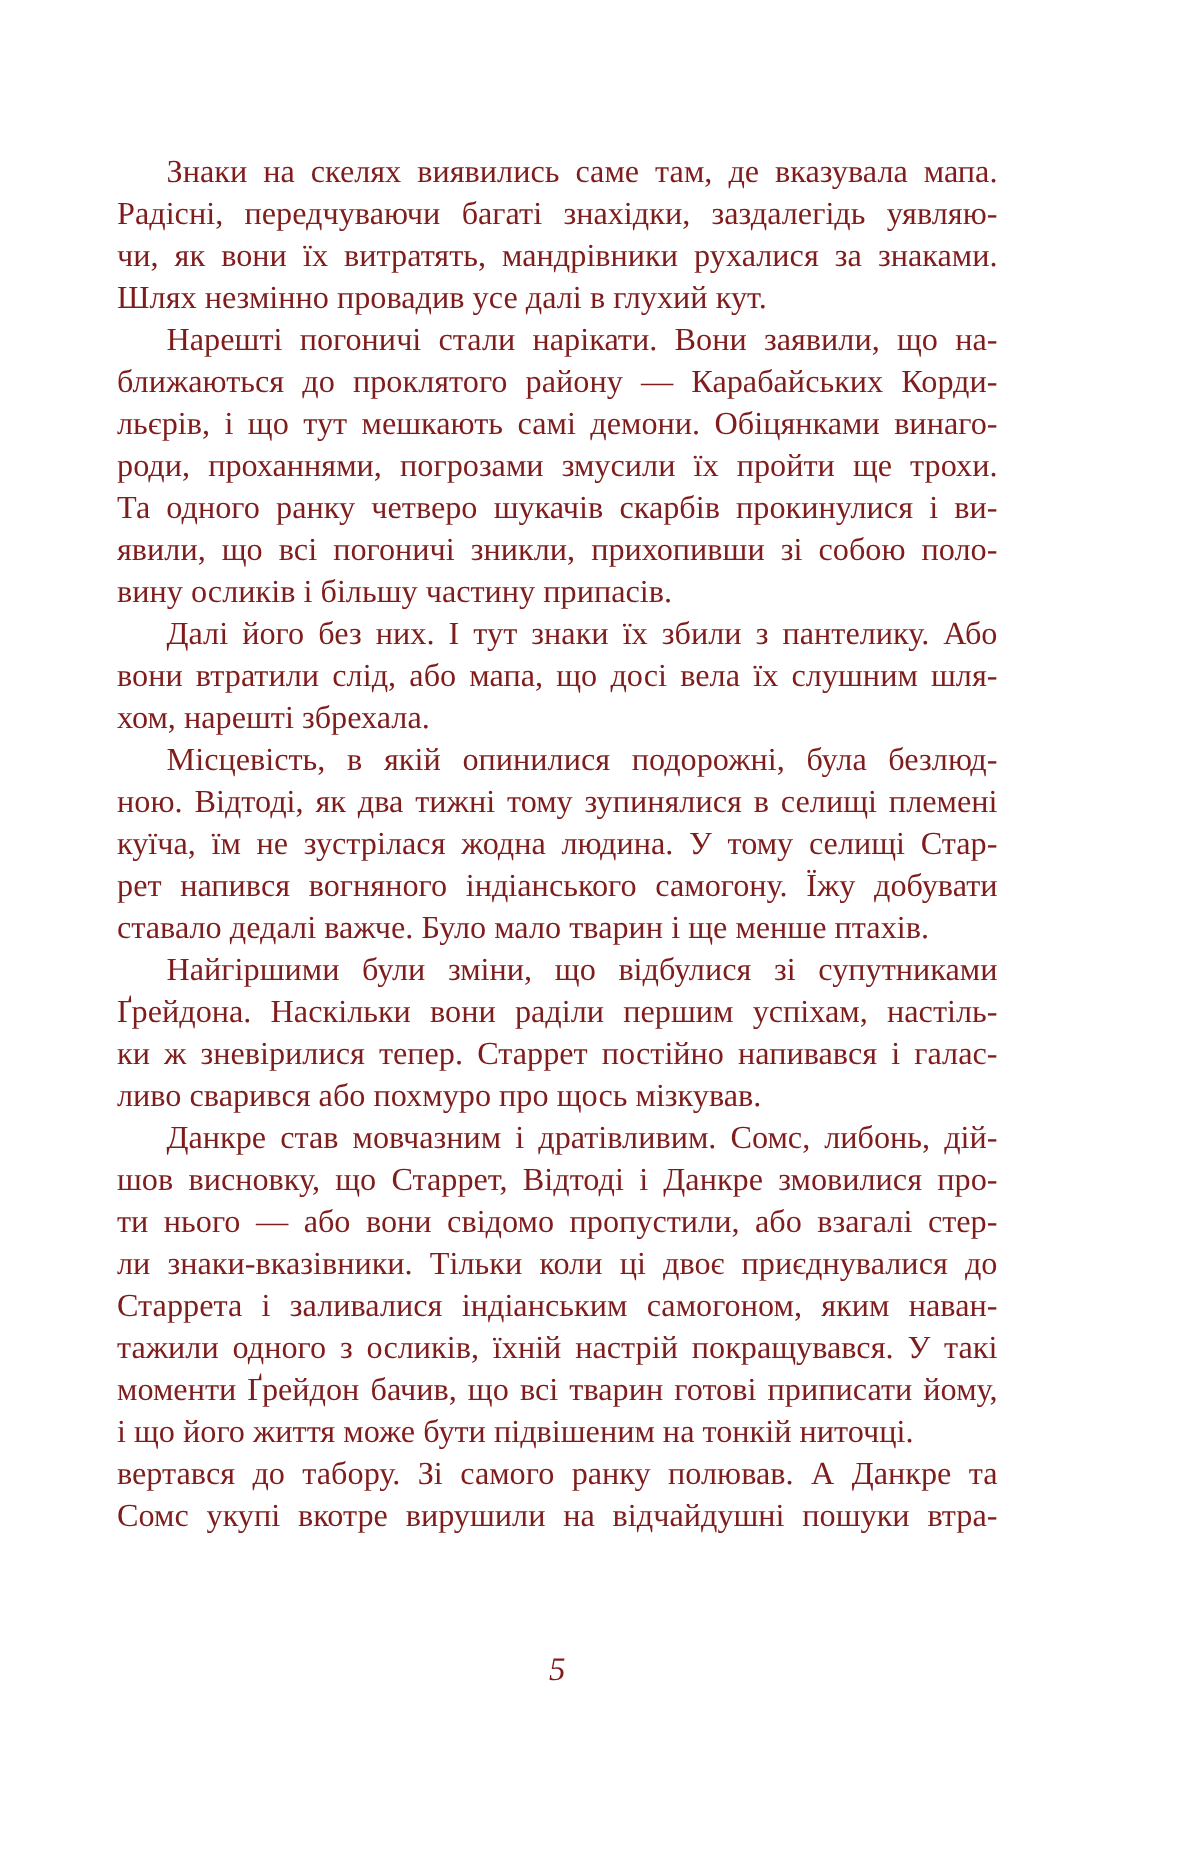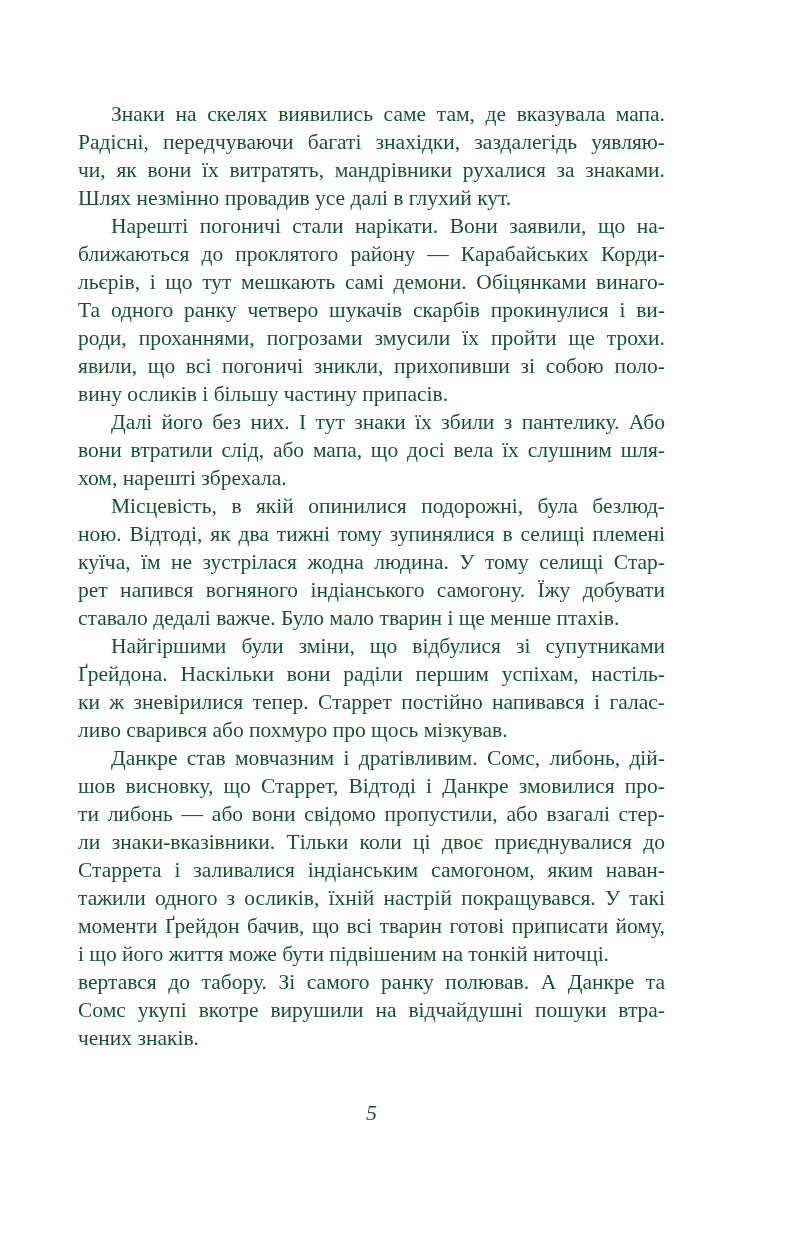--- a/index.html
+++ b/index.html
@@ -47,34 +47,34 @@
     width: 587px;
     text-align: center;
     font-size: 22px;
     line-height: 30px;
     font-style: italic;
   }
 </style>
 </head>
 <body>
 
-<div class="book-page" style="background: rgb(255, 255, 255); color: #14532d;">
+<div class="book-page" style="background: rgb(255, 255, 255); color: #7f1d1d;">
   <main class="text-block">
       <p class="para">
         <span class="line para-start">Знаки на скелях виявились саме там, де вказувала мапа.</span>
         <span class="line">Радісні, передчуваючи багаті знахідки, заздалегідь уявляю-</span>
         <span class="line">чи, як вони їх витратять, мандрівники рухалися за знаками.</span>
         <span class="line para-end">Шлях незмінно провадив усе далі в глухий кут.</span>
       </p>
       <p class="para">
         <span class="line para-start">Нарешті погоничі стали нарікати. Вони заявили, що на-</span>
         <span class="line">ближаються до проклятого району — Карабайських Корди-</span>
         <span class="line">льєрів, і що тут мешкають самі демони. Обіцянками винаго-</span>
+        <span class="line">роди, проханнями, погрозами змусили їх пройти ще трохи.</span>
         <span class="line">Та одного ранку четверо шукачів скарбів прокинулися і ви-</span>
-        <span class="line">роди, проханнями, погрозами змусили їх пройти ще трохи.</span>
         <span class="line">явили, що всі погоничі зникли, прихопивши зі собою поло-</span>
         <span class="line para-end">вину осликів і більшу частину припасів.</span>
       </p>
       <p class="para">
         <span class="line para-start">Далі його без них. І тут знаки їх збили з пантелику. Або</span>
         <span class="line">вони втратили слід, або мапа, що досі вела їх слушним шля-</span>
         <span class="line para-end">хом, нарешті збрехала.</span>
       </p>
       <p class="para">
         <span class="line para-start">Місцевість, в якій опинилися подорожні, була безлюд-</span>
@@ -85,27 +85,26 @@
       </p>
       <p class="para">
         <span class="line para-start">Найгіршими були зміни, що відбулися зі супутниками</span>
         <span class="line">Ґрейдона. Наскільки вони раділи першим успіхам, настіль-</span>
         <span class="line">ки ж зневірилися тепер. Старрет постійно напивався і галас-</span>
         <span class="line para-end">ливо сварився або похмуро про щось мізкував.</span>
       </p>
       <p class="para">
         <span class="line para-start">Данкре став мовчазним і дратівливим. Сомс, либонь, дій-</span>
         <span class="line">шов висновку, що Старрет, Відтоді і Данкре змовилися про-</span>
-        <span class="line">ти либонь — або вони свідомо пропустили, або взагалі стер-</span>
+        <span class="line">ти нього — або вони свідомо пропустили, або взагалі стер-</span>
         <span class="line">ли знаки-вказівники. Тільки коли ці двоє приєднувалися до</span>
         <span class="line">Старрета і заливалися індіанським самогоном, яким наван-</span>
         <span class="line">тажили одного з осликів, їхній настрій покращувався. У такі</span>
         <span class="line">моменти Ґрейдон бачив, що всі тварин готові приписати йому,</span>
         <span class="line para-end">і що його життя може бути підвішеним на тонкій ниточці.</span>
       </p>
       <p class="para">
         <span class="line">вертався до табору. Зі самого ранку полював. А Данкре та</span>
         <span class="line">Сомс укупі вкотре вирушили на відчайдушні пошуки втра-</span>
-        <span class="line para-end">чених знаків.</span>
       </p>
     </main>
   <div class="folio">5</div>
 </div>
 
 </body></html>

